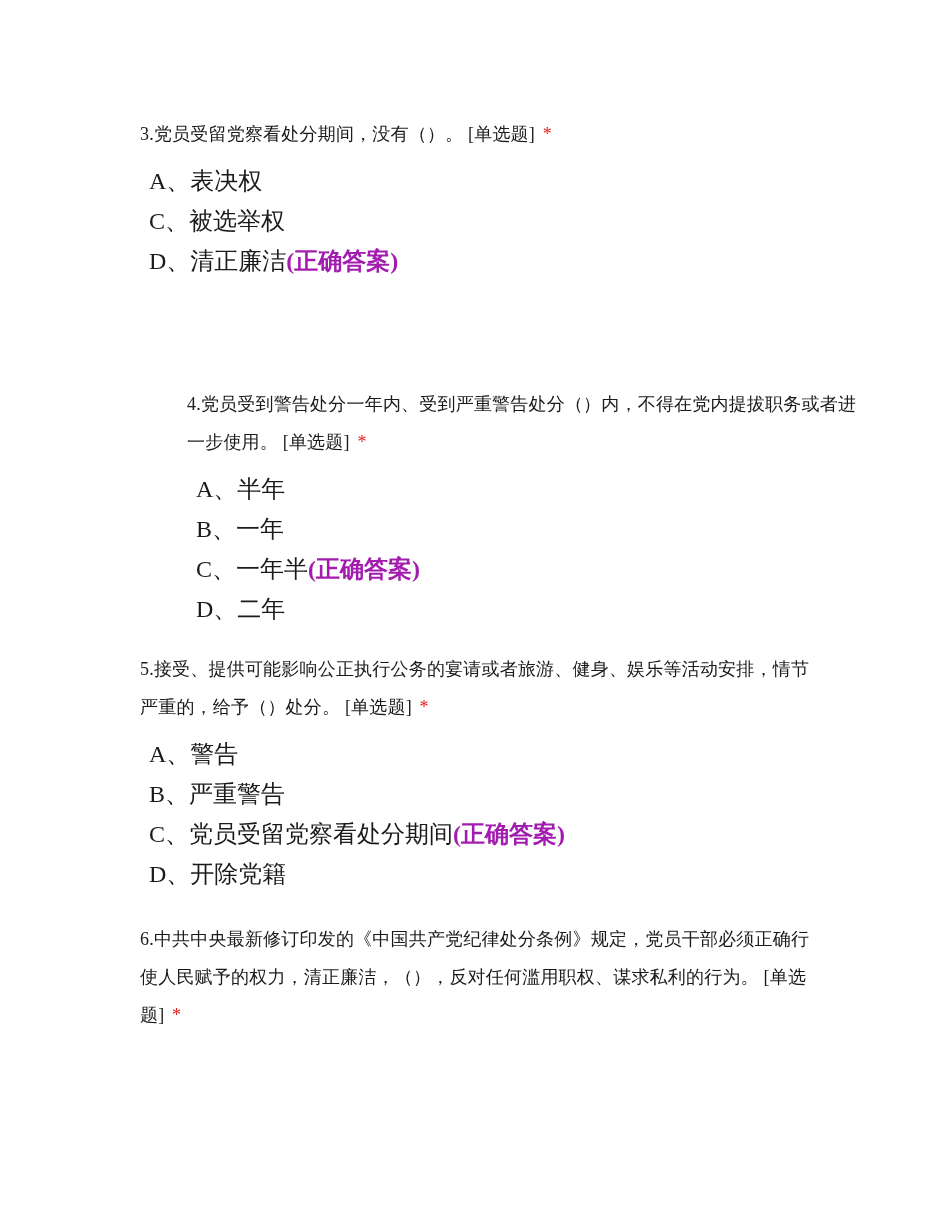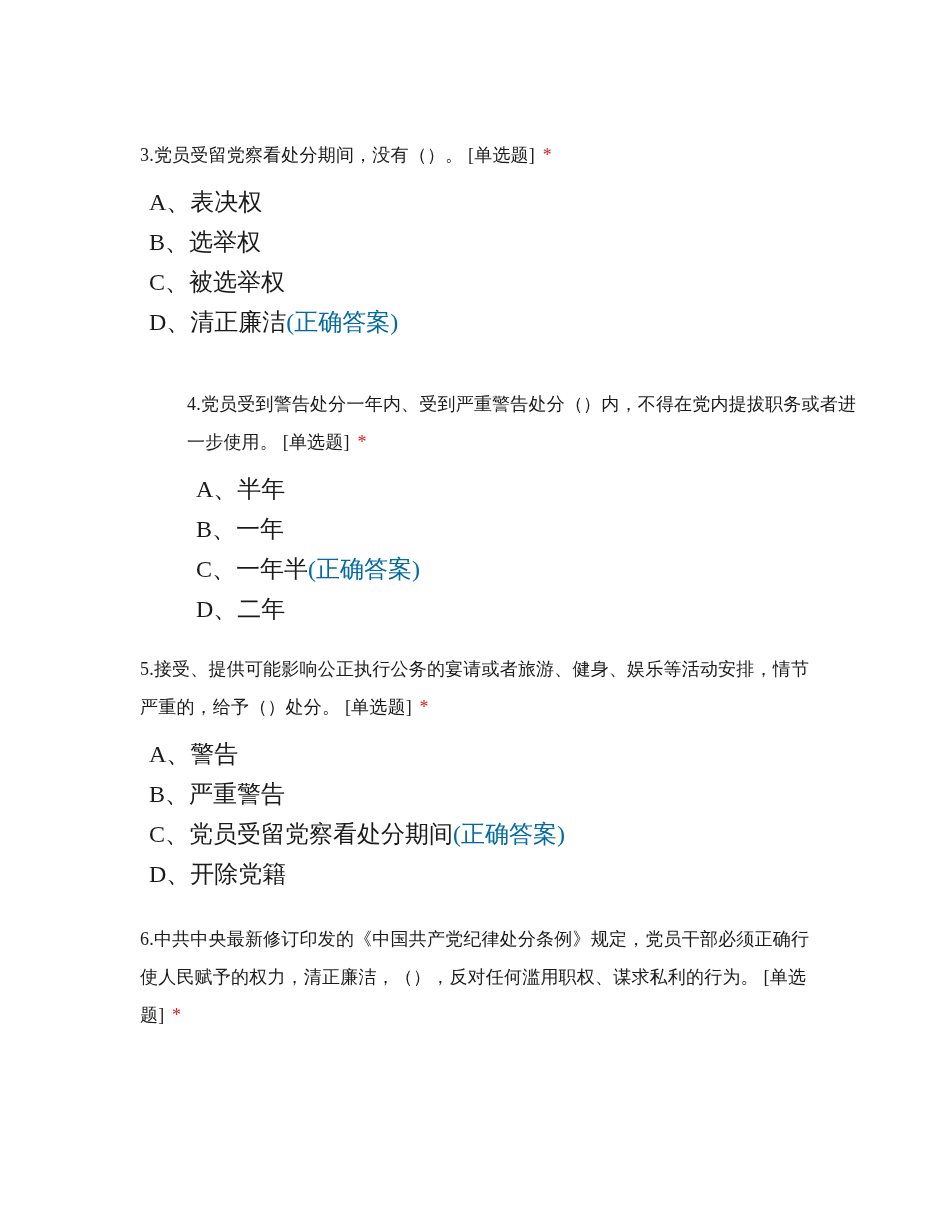--- a/index.html
+++ b/index.html
@@ -44,40 +44,38 @@
       margin: 0;
       padding: 0;
     }
     .option {
       font-size: 24px;
       height: 40px;
       line-height: 40px;
       padding-left: 9px;
     }
     .correct {
-      color: #0369a1;
+      color: #a21caf;
+      font-weight: bold;
     }
   </style>
 </head>
 <body>
 
 <div class="page">
 
-  <div class="question" style="top:136px;">
+  <div class="question" style="top:115px;">
     <p class="q-title">
       <span>3.党员受留党察看处分期间，没有（）。</span>
       <span class="q-type">[单选题]</span>
       <span class="required">*</span>
     </p>
     <ul class="options" style="margin-top:8px;">
       <li class="option">
         <span>A、表决权</span>
-      </li>
-      <li class="option">
-        <span>B、选举权</span>
       </li>
       <li class="option">
         <span>C、被选举权</span>
       </li>
       <li class="option">
         <span>D、清正廉洁</span><span class="correct">(正确答案)</span>
       </li>
     </ul>
   </div>
 

